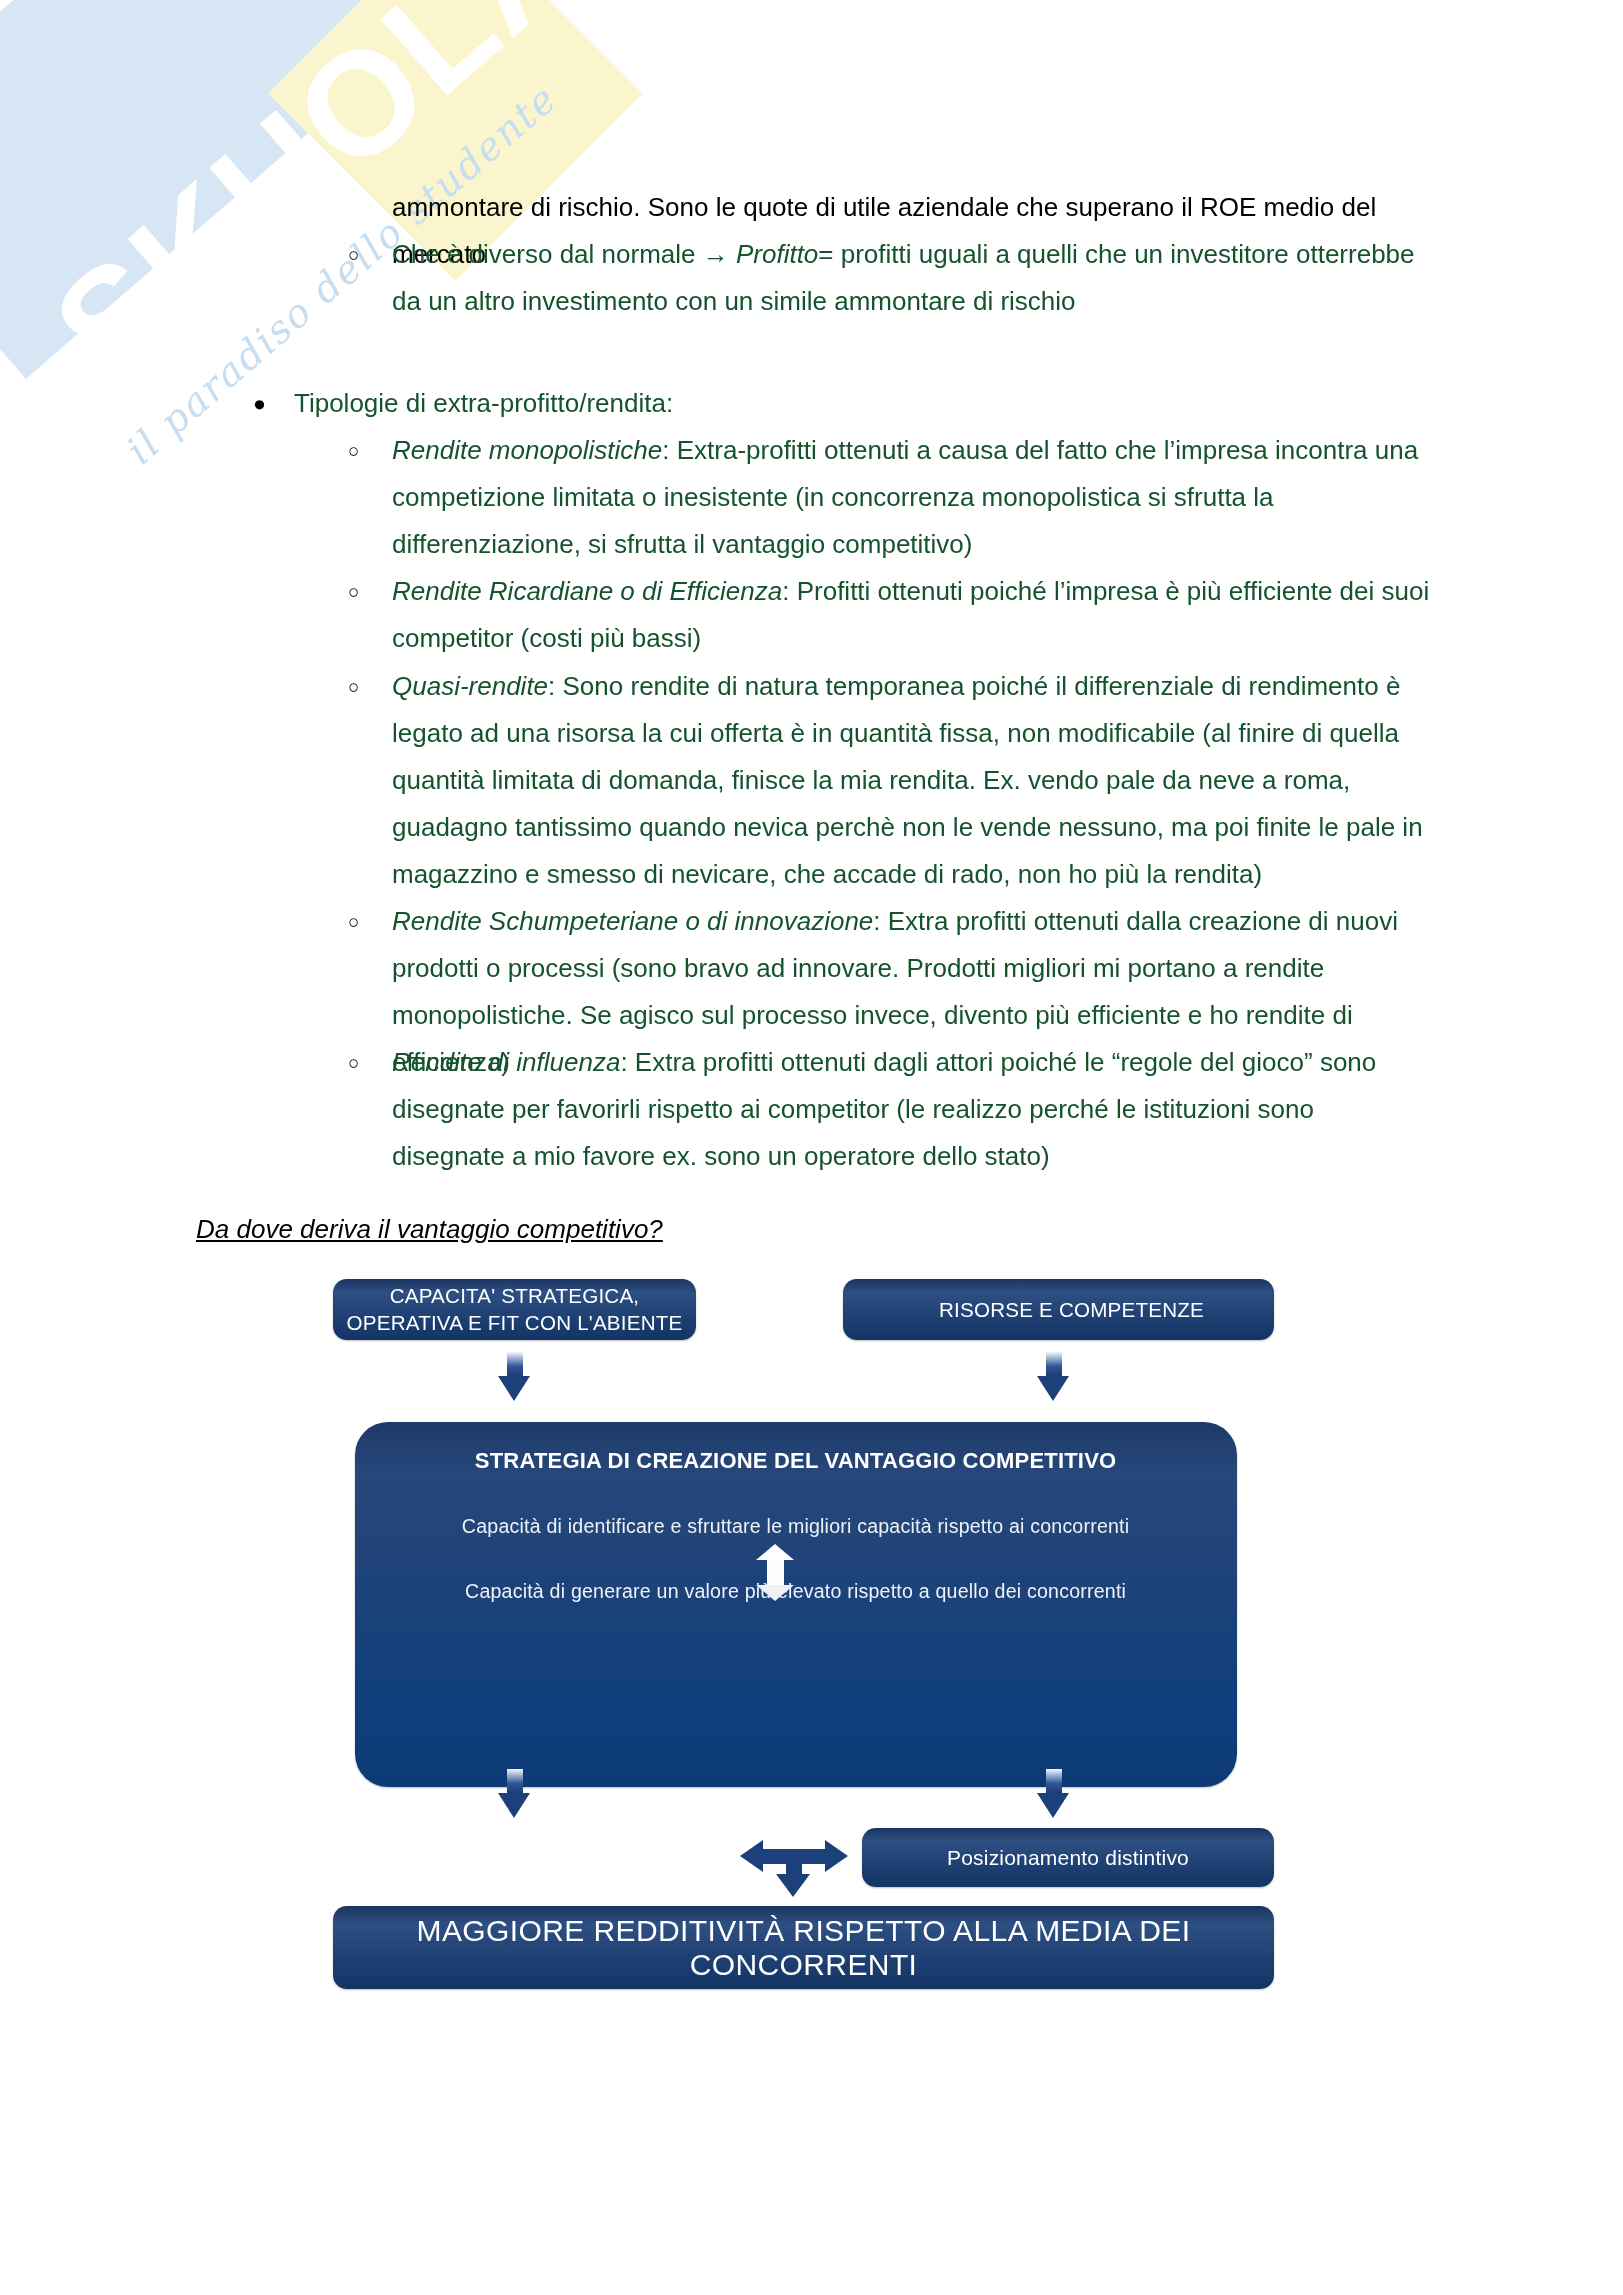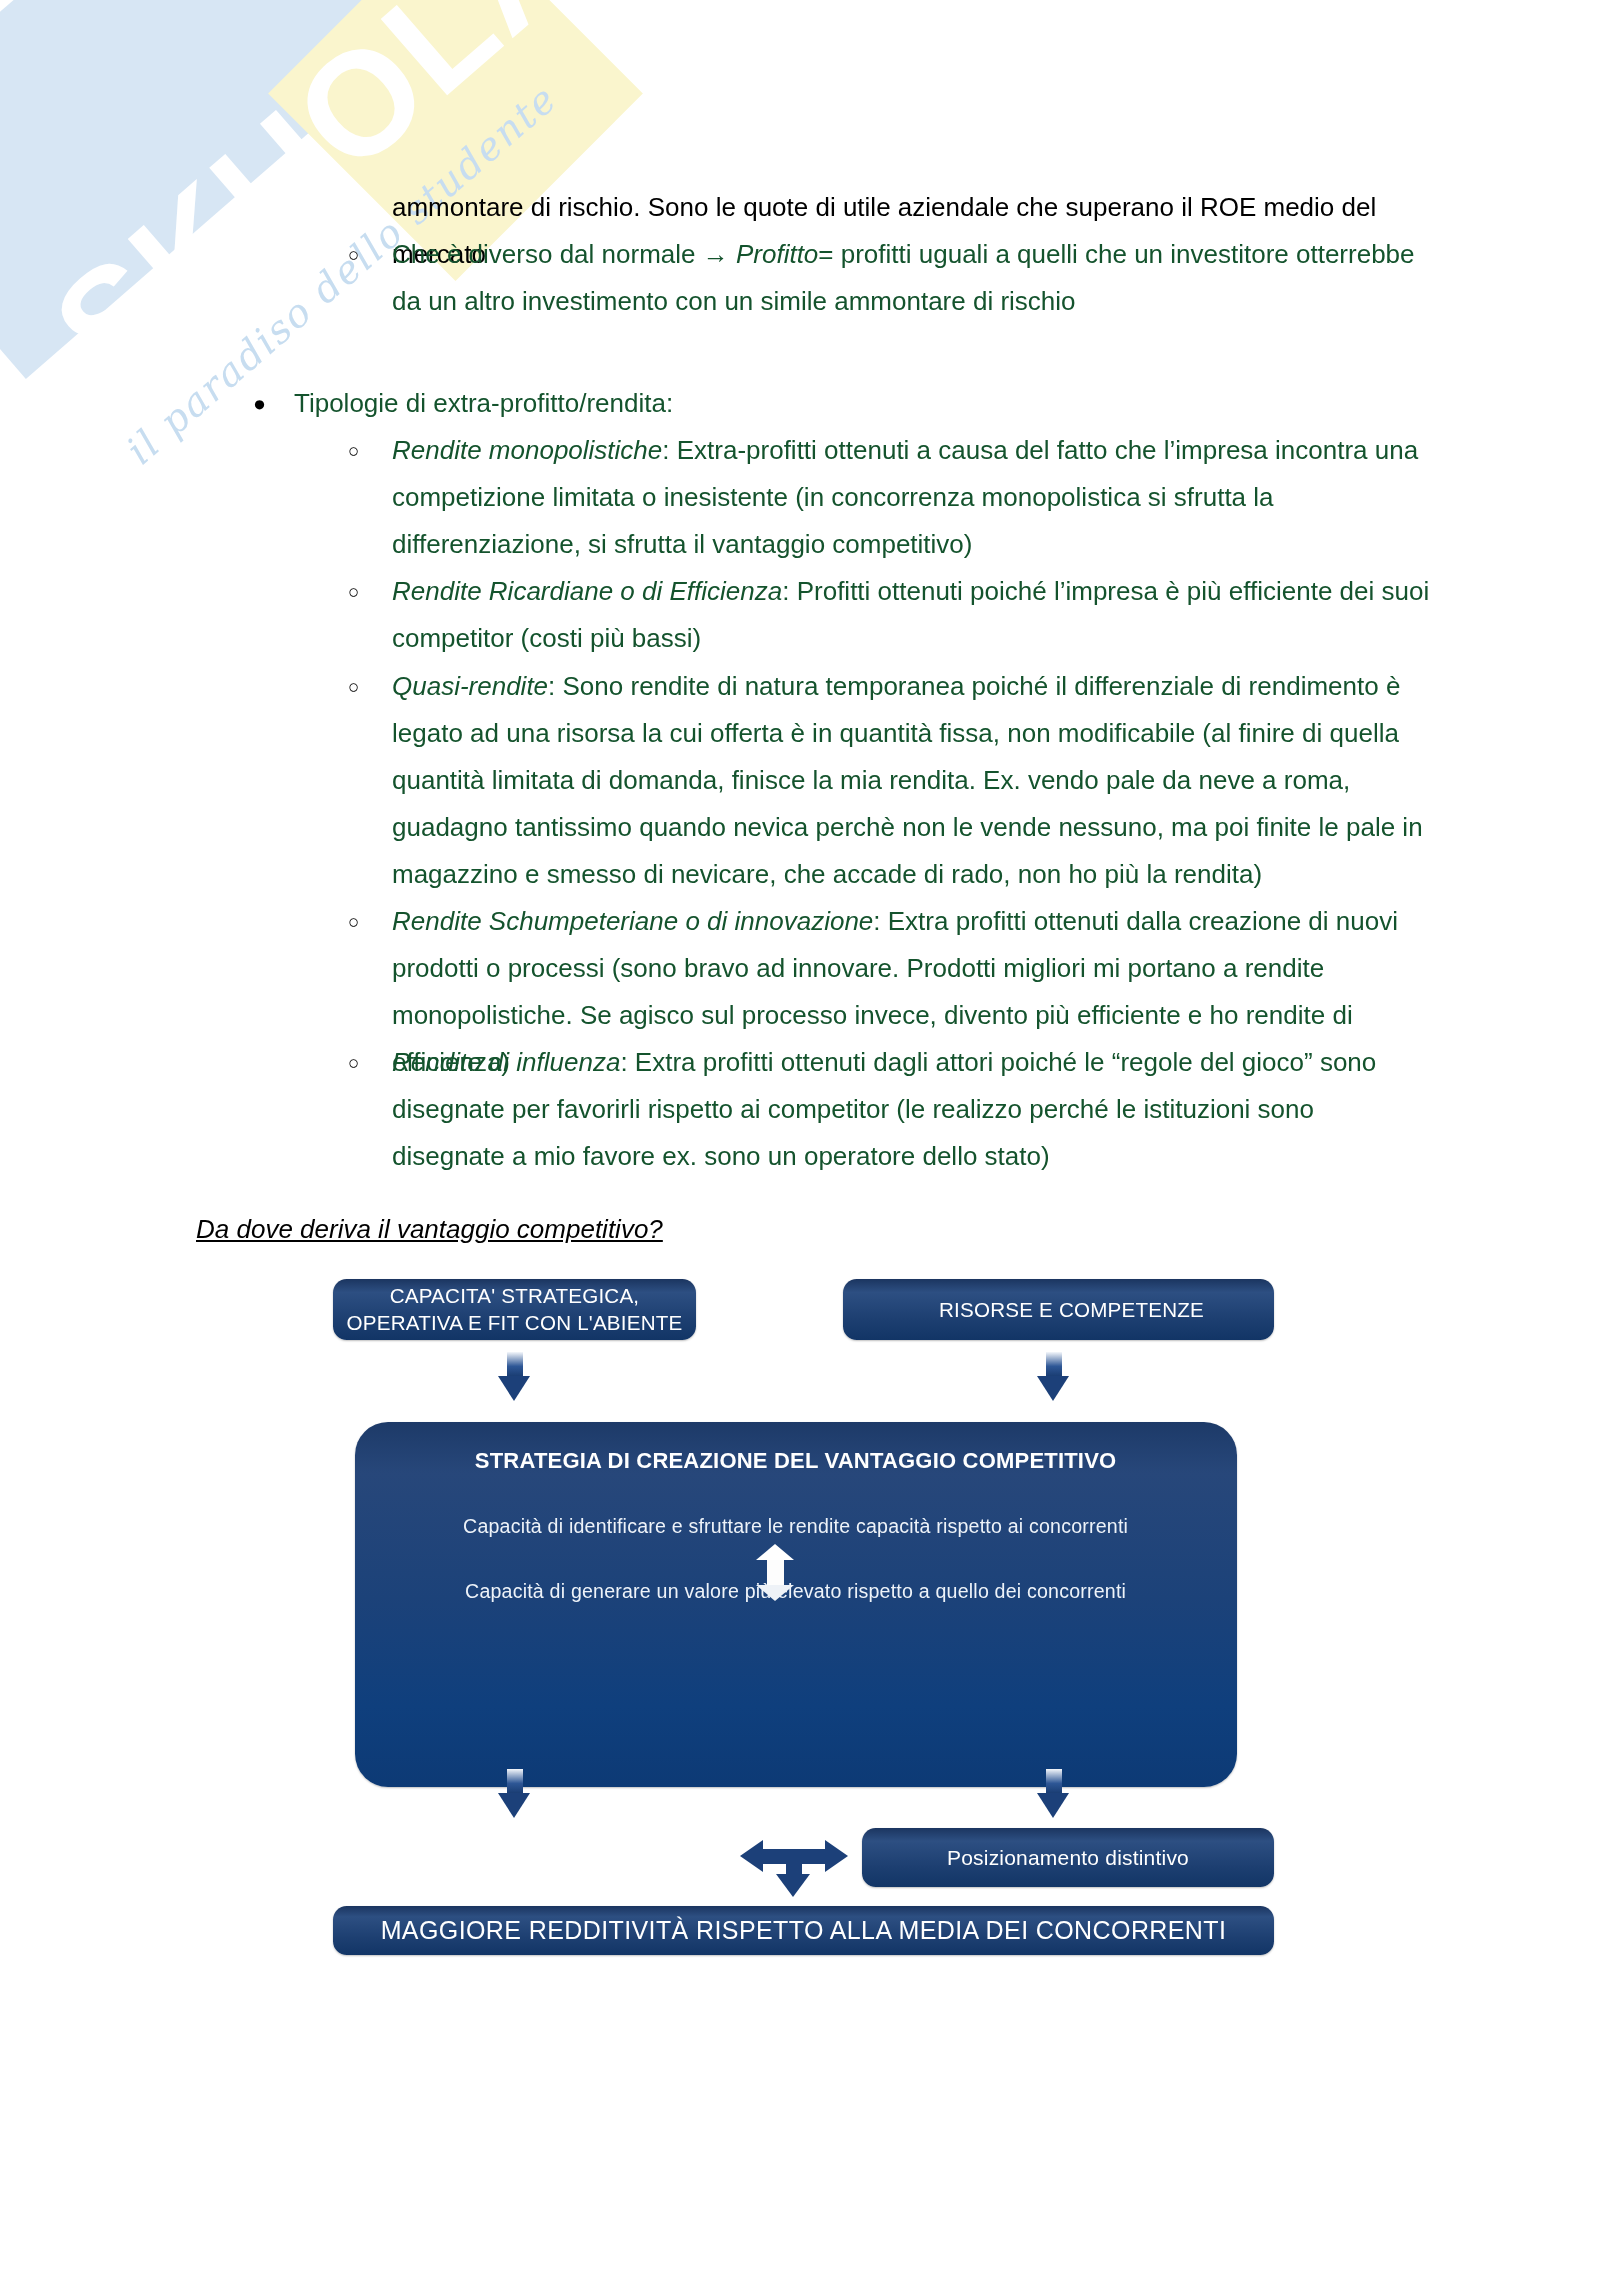--- a/index.html
+++ b/index.html
@@ -172,21 +172,21 @@
   .center-line2 {
     margin-top: 39px;
     text-align: center;
     font-size: 19.6px;
     line-height: 29px;
     color: #eef3f9;
   }
 
   .bot-left  { left: 0px;   top: 549px; width: 382px; height: 59px; font-size: 20.6px; }
   .bot-right { left: 529px; top: 549px; width: 412px; height: 59px; font-size: 21px; }
-  .bottom-bar{ left: 0px;   top: 627px; width: 941px; height: 49px; font-size: 25px; letter-spacing: 0.4px;}
+  .bottom-bar{ left: 0px;   top: 627px; width: 941px; height: 83px; font-size: 30px; letter-spacing: 0.4px;}
 
   
   .arrow-down {
     position: absolute;
     width: 33px;
     height: 51px;
   }
   .arrow-down .stem {
     position: absolute;
     left: 8.8px; top: 0;
@@ -319,21 +319,21 @@
         <div class="stem"></div>
           <div class="head"></div>
       </div>
       <div class="arrow-down a2">
         <div class="stem"></div>
           <div class="head"></div>
       </div>
 
       <div class="dbox center-box">
         <div class="center-title">STRATEGIA DI CREAZIONE DEL VANTAGGIO COMPETITIVO</div>
-        <div class="center-line1">Capacità di identificare e sfruttare le rendite capacità rispetto ai concorrenti</div>
+        <div class="center-line1">Capacità di identificare e sfruttare le migliori capacità rispetto ai concorrenti</div>
         <div class="center-line2">Capacità di generare un valore più elevato rispetto a quello dei concorrenti</div>
       </div>
 
       <div class="updown">
         <div class="u-head"></div>
           <div class="u-body"></div>
           <div class="d-head"></div>
       </div>
 
       <div class="arrow-down a3">

